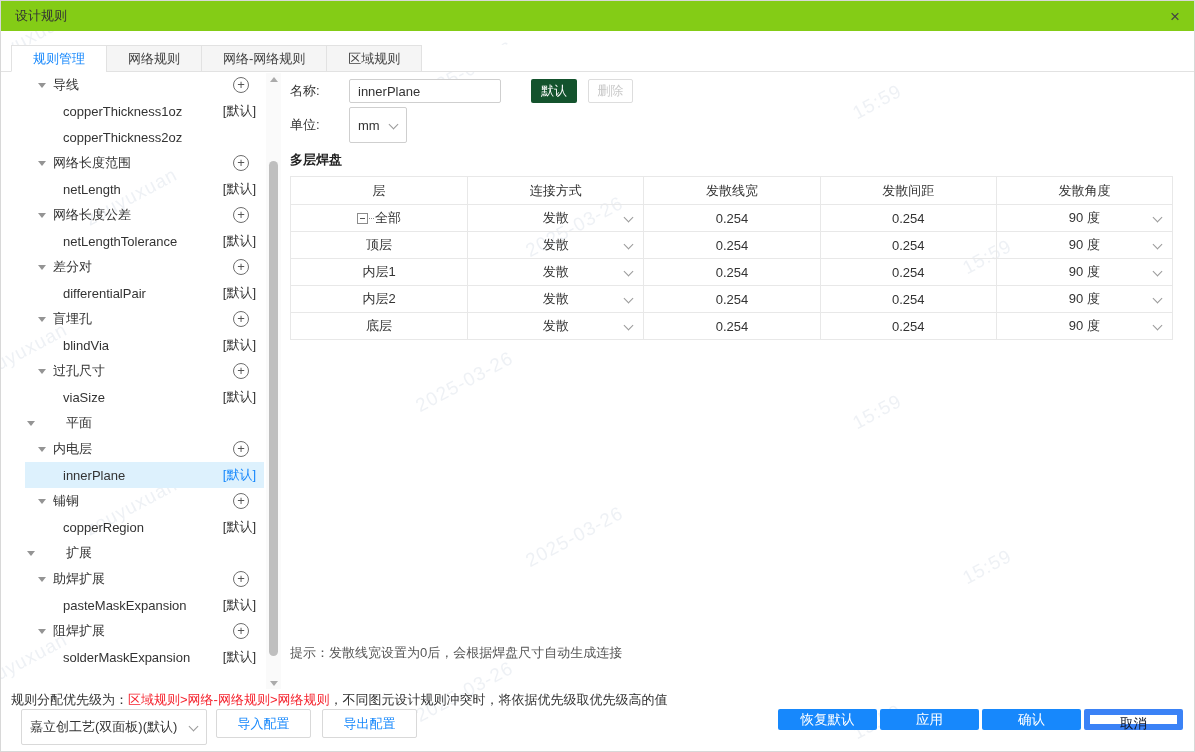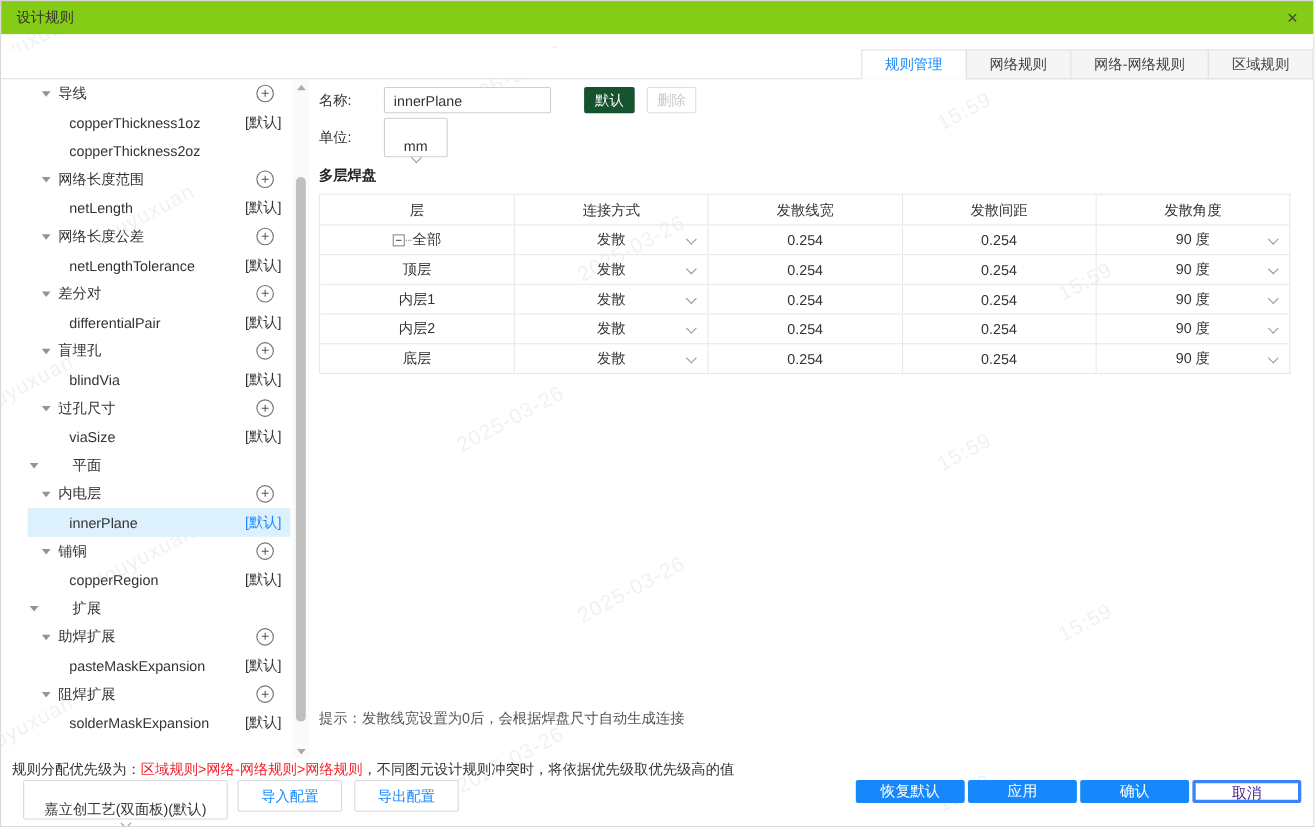--- a/index.html
+++ b/index.html
@@ -9,21 +9,21 @@
 
   
   .wm { position:absolute; color:rgba(120,150,175,0.13); font-size:19px; letter-spacing:1px; transform:rotate(-28deg); white-space:nowrap; pointer-events:none; z-index:5; }
 
   
   #titlebar { position:absolute; top:0; left:0; width:100%; height:30px; background:#84cc16; display:flex; align-items:center; padding:0 14px; z-index:10; }
   #title { font-size:13px; color:#333; }
   #close { margin-left:auto; font-size:17px; color:#444; cursor:pointer; line-height:1; }
 
   
-  #tabstrip { position:absolute; top:44px; left:0; right:0; height:27px; border-bottom:1px solid #e2e2e2; display:flex; padding-left:10px; z-index:10; background:#fff;justify-content:flex-end; }
+  #tabstrip { position:absolute; top:44px; left:0; right:0; height:27px; border-bottom:1px solid #e2e2e2; display:flex; padding-left:10px; z-index:10; background:#fff; }
   .tab { height:27px; line-height:25px; padding:0 21px; background:#f5f5f5; border:1px solid #e2e2e2; margin-left:-1px; color:#424242; cursor:pointer; }
   .tab:first-child { margin-left:0; }
   .tab.active { background:#fff; color:#1788fc; border-bottom:1px solid #fff; }
 
   
   #sidebar { position:absolute; top:71px; left:10px; width:253px; height:620px; overflow:hidden; z-index:8; }
   .tree-item { position:relative; height:26px; display:flex; align-items:center; cursor:pointer; }
   .tree-item > * { position:relative; z-index:2; }
   .tree-item.selected::before { content:""; position:absolute; left:14px; right:-12px; top:0; bottom:0; background:#ddf1fd; z-index:1; }
   .tree-item.lvl1 { padding-left:16px;gap:24px; }
@@ -46,21 +46,21 @@
 
   
   #main { position:absolute; top:70px; left:289px; width:883px; z-index:8; }
   .frow { display:flex; align-items:center; }
   #name-row { margin-top:8px; height:24px; }
   .flabel { width:59px; color:#333; }
   #name-input { width:152px; height:24px; border:1px solid #cfcfcf; border-radius:2px; padding:0 8px; font-size:13px; color:#333; font-family:inherit; outline:none; }
   #btn-default { margin-left:30px; width:46px; height:24px; background:#14532d; color:#fbfbfb; border:none; border-radius:2px; font-size:13px; font-family:inherit; }
   #btn-delete { margin-left:11px; width:45px; height:24px; background:#fff; color:#c9c9c9; border:1px solid #ddd; border-radius:2px; font-size:13px; font-family:inherit; }
   #unit-row { margin-top:10px; height:24px; }
-  .select { height:24px; border:1px solid #cfcfcf; border-radius:2px; display:flex; align-items:center; padding:17px 8px; background:#fff; cursor:pointer;flex-direction:column; }
+  .select { height:24px; border:1px solid #cfcfcf; border-radius:2px; display:flex; align-items:center; padding:17px 8px; background:#fff; cursor:pointer; }
   #unit-select { width:58px; }
   .select .sel-val { flex:1; }
   .chev { width:9px; height:9px; position:relative; flex:none; }
   .chev::before { content:""; position:absolute; left:1px; top:0; width:6px; height:6px; border-right:1.4px solid #9a9a9a; border-bottom:1.4px solid #9a9a9a; transform:rotate(45deg); }
 
   #section-title { margin-top:14px; font-weight:bold; color:#222; }
 
   
   #pad-table { margin-top:7px; width:883px; border:1px solid #e8e8e8; }
   .trow { display:grid; grid-template-columns:repeat(5,1fr); }
@@ -77,21 +77,21 @@
 
   
   #priority { position:absolute; top:690px; left:10px; z-index:8; color:#333; }
   #priority .red { color:#f5222d; }
   #bottombar { position:absolute; top:708px; left:20px; right:11px; height:29px; display:flex; align-items:flex-start; z-index:8; }
   #process-select { width:186px; height:29px; font-size:13px; border:1px solid #d9d9d9; }
   .btn-ghost { height:29px; width:95px; margin-left:9px; background:#fff; border:1px solid #d9d9d9; border-radius:2px; color:#1788fc; font-size:13px; font-family:inherit; cursor:pointer; }
   #btn-export { margin-left:11px; }
   .btn-primary { height:21px; width:99px; margin-left:3px; background:#1788fc; border:none; border-radius:2px; color:#fff; font-size:13.5px; font-family:inherit; cursor:pointer; }
   #btn-restore { margin-left:auto; }
-  #btn-cancel { background:#fff; border:3px solid #3b82f6; color:#4c1d95; }
+  #btn-cancel { background:#fff; border:6px solid #3b82f6; color:#0f172a; }
 </style>
 </head>
 <body>
 
 <div id="page">
 
   <div id="wm-layer">
       <span class="wm" style="left: -30px; top: 30px;">zouyuxuan</span>
       <span class="wm" style="left: 410px; top: 60px;">2025-03-26</span>
       <span class="wm" style="left: 850px; top: 90px;">15:59</span>

